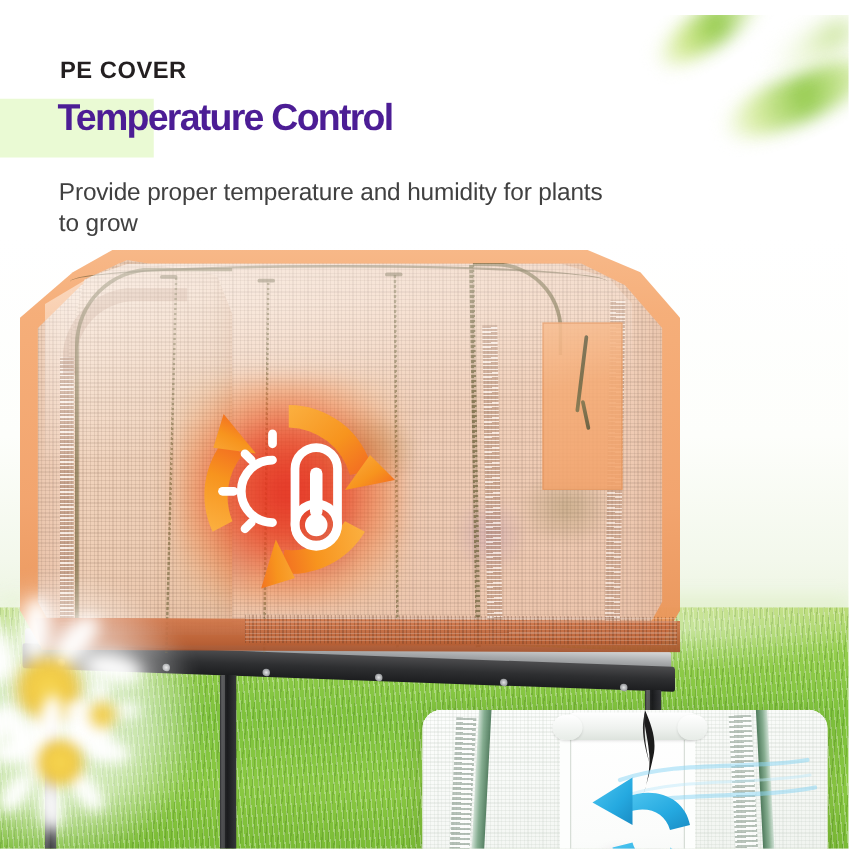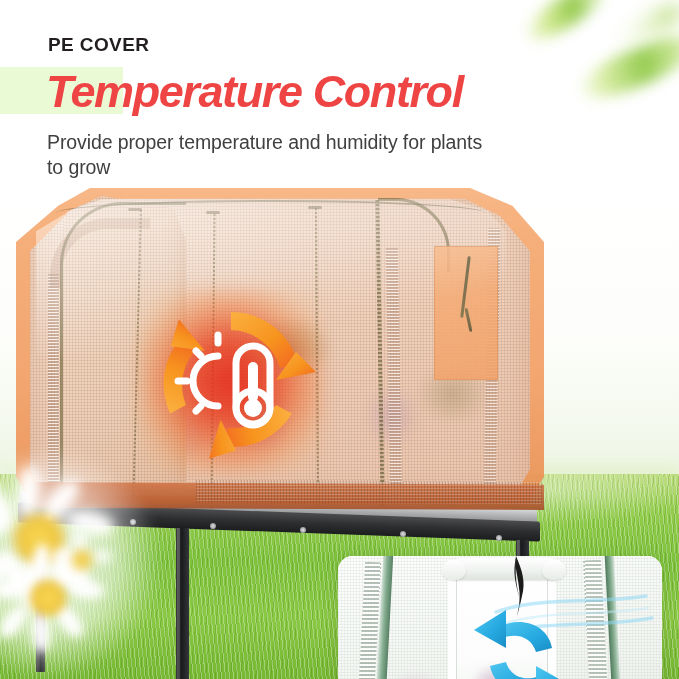--- a/index.html
+++ b/index.html
@@ -1,21 +1,21 @@
 <!DOCTYPE html>
 <html><head>
 <meta charset="utf-8">
 <style>
   * { margin:0; padding:0; box-sizing:border-box; }
   body {
     width:679px; height:679px; overflow:hidden;
     font-family:"Liberation Sans", sans-serif;
     background:#ffffff; position:relative;
   }
-  #stage { position:absolute; inset:0; background:#fff; overflow:hidden; }
+  #stage { position:absolute; inset:0; background:#fff; overflow:hidden;margin-top:12px; }
 
   
   .leaf {
     position:absolute; border-radius:50%;
     filter:blur(7px); opacity:.92; pointer-events:none;
   }
   .leaf-1 {
     left:519px; top:-4px; width:96px; height:30px;
     background:linear-gradient(107deg,#ffffff 0%,#cfe88a 28%,#8cc63f 58%,#e9f5cf 88%,#ffffff 100%);
     transform:rotate(-34deg);
@@ -37,22 +37,22 @@
     position:absolute; left:48px; top:34px;
     font-size:19px; font-weight:bold; letter-spacing:.4px;
     color:#231f20;
   }
   .hl-band {
     position:absolute; left:0; top:67px; width:123px; height:47px;
     background:#eafad4;
   }
   .title {
     position:absolute; left:46px; top:66px;
-    font-size:45px; font-weight:bold; letter-spacing:-1.4px;
-    color:#ef4444; white-space:nowrap;font-style:italic;
+    font-size:30px; font-weight:bold; letter-spacing:-1.4px;
+    color:#4c1d95; white-space:nowrap;
   }
   .subtitle {
     position:absolute; left:47px; top:130px; width:440px;
     font-size:19.5px; line-height:25px; color:#404040;
     letter-spacing:-.1px;
   }
 
   
   .scene { position:absolute; left:0; top:178px; width:679px; height:501px; }
 

